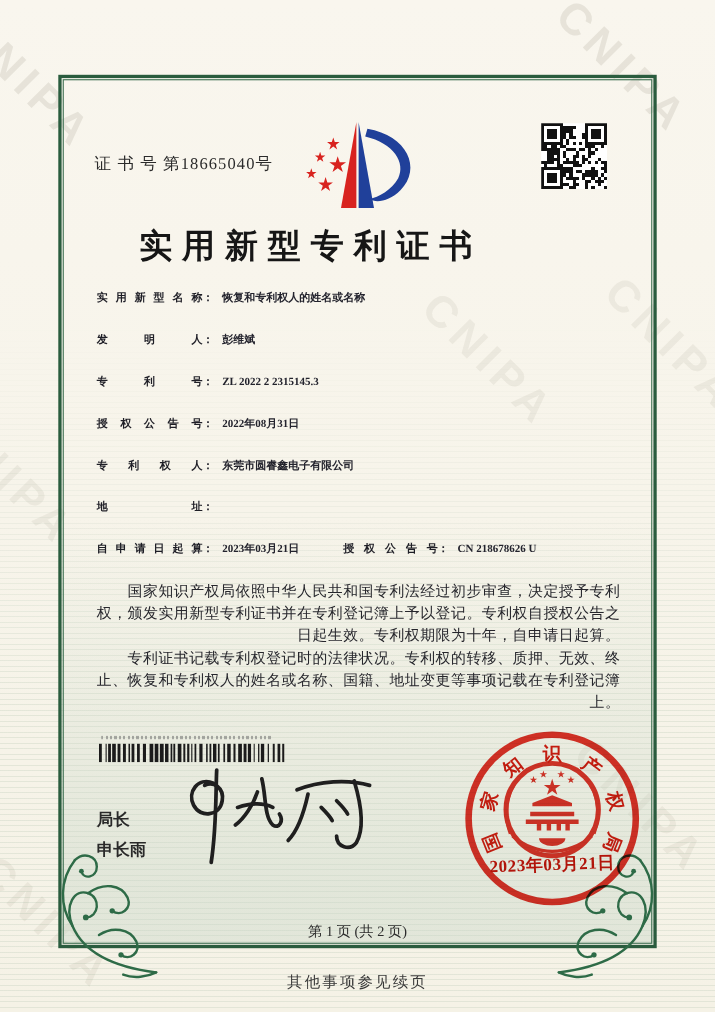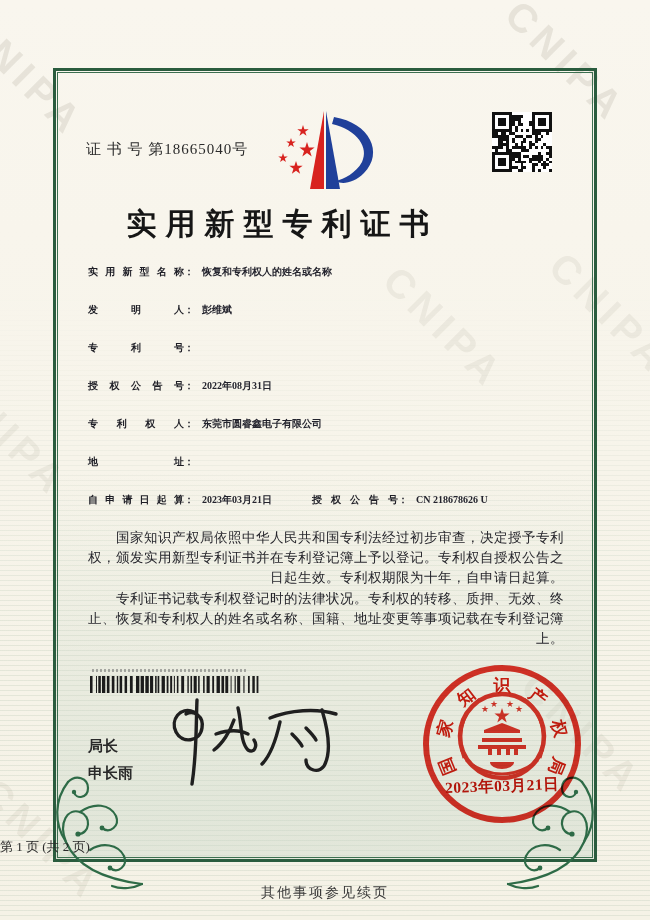--- a/index.html
+++ b/index.html
@@ -72,21 +72,21 @@
   .seal-ring{position:absolute;left:0;top:0;width:164px;height:168px;}
   .seal-chars{position:absolute;left:0;top:0;width:164px;height:164px;}
   .seal-chars span{
     position:absolute;left:50%;top:51%;font-size:17px;font-weight:bold;color:#d71f12;
     font-family:"Liberation Serif",serif;
   }
   .seal-date{
     position:absolute;left:0;top:116px;width:164px;text-align:center;
     font-size:15.5px;font-weight:bold;color:#c9170c;transform:rotate(-2deg);letter-spacing:0.5px;
   }
-  .page-num{position:absolute;left:0;top:838px;width:650px;text-align:left;font-size:13px;color:#2b2b2b;}
+  .page-num{position:absolute;left:0;top:838px;width:650px;text-align:center;font-size:13px;color:#2b2b2b;}
   .note{position:absolute;left:0;top:884px;width:650px;text-align:center;font-size:14px;color:#3a3a3a;letter-spacing:2px;}
   .orn{position:absolute;width:120px;height:120px;}
   .orn.left{left:30px;top:772px;}
   .orn.right{left:500px;top:772px;transform:scaleX(-1);}
 </style>
 </head>
 <body>
 
 <div class="wm" style="left:-14px;top:6px;">CNIPA</div>
 <div class="wm" style="left:528px;top:-8px;">CNIPA</div>
@@ -310,20 +310,21 @@
     <span class="field-value">恢复和专利权人的姓名或名称</span>
   </div>
   <div class="field-row">
     <span class="field-label">发明人</span>
     <span class="field-colon">：</span>
     <span class="field-value">彭维斌</span>
   </div>
   <div class="field-row">
     <span class="field-label">专利号</span>
     <span class="field-colon">：</span>
+    <span class="field-value">ZL 2022 2 2315145.3</span>
   </div>
   <div class="field-row">
     <span class="field-label">授权公告号</span>
     <span class="field-colon">：</span>
     <span class="field-value">2022年08月31日</span>
   </div>
   <div class="field-row">
     <span class="field-label">专利权人</span>
     <span class="field-colon">：</span>
     <span class="field-value">东莞市圆睿鑫电子有限公司</span>

